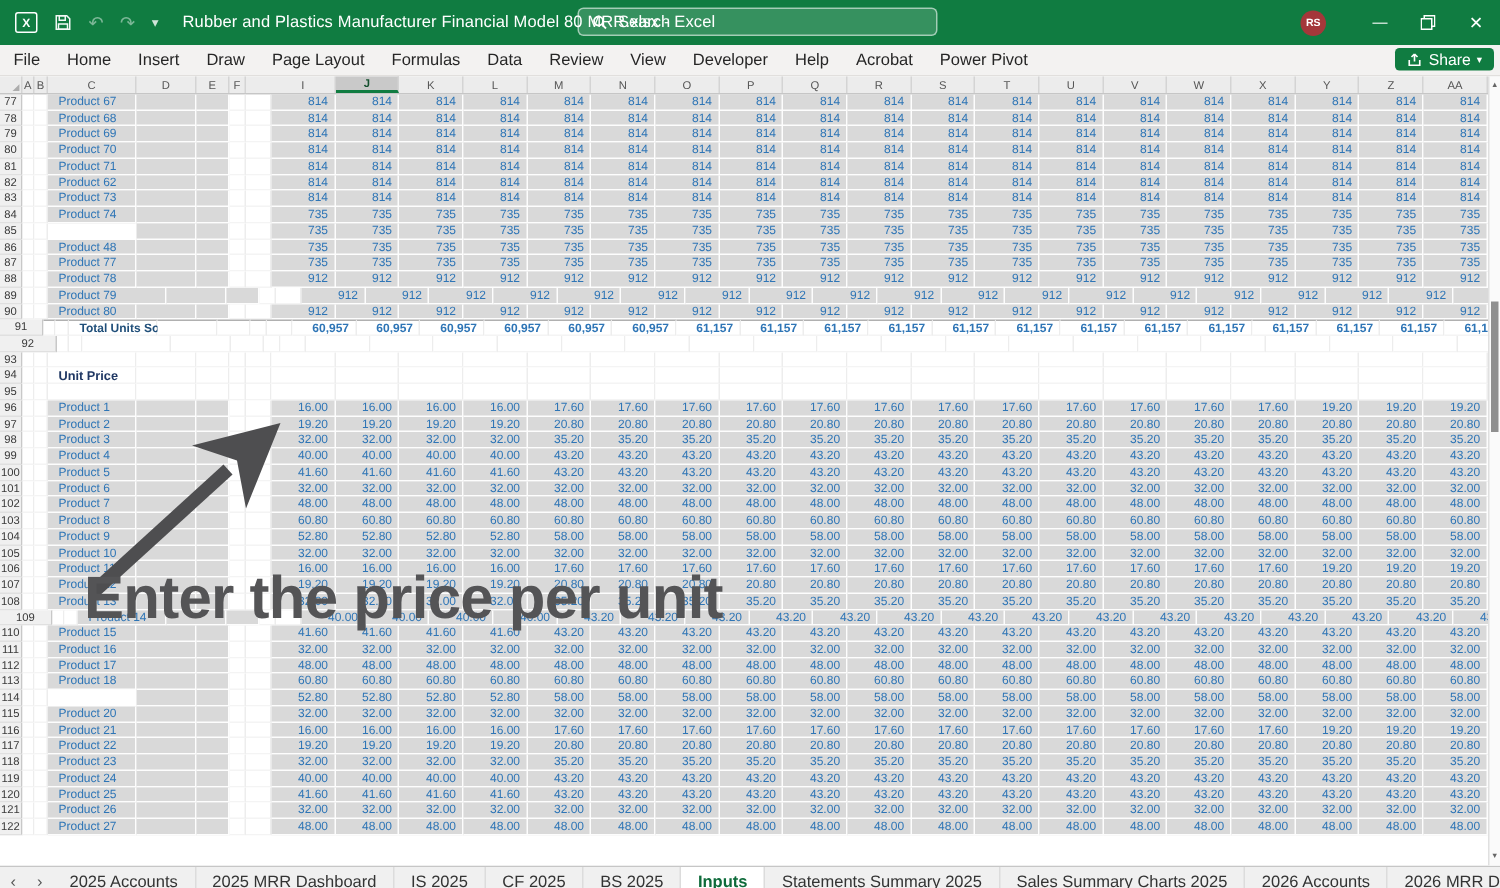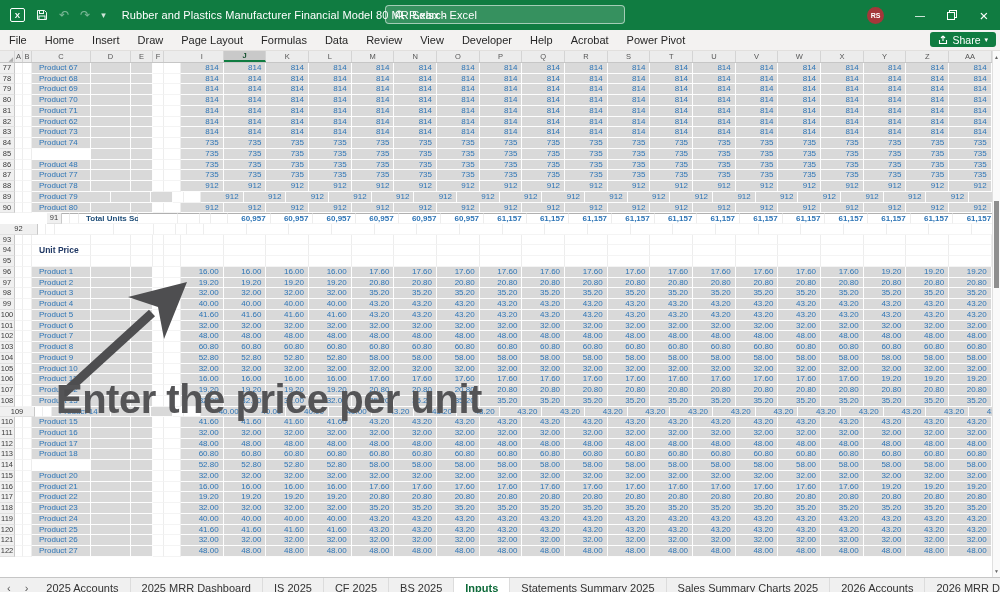--- a/index.html
+++ b/index.html
@@ -548,21 +548,21 @@
         <div class="c f num" style="width: 42.68px;">912</div>
         <div class="c f num" style="width: 42.68px;">912</div>
         <div class="c f num" style="width: 42.68px;">912</div>
         <div class="c f num" style="width: 42.68px;">912</div>
         <div class="c f num" style="width: 42.68px;">912</div>
         <div class="c f num" style="width: 42.68px;">912</div>
         <div class="c f num" style="width: 42.68px;">912</div>
         <div class="c f num" style="width: 42.68px;">912</div>
       </div>
       <div class="r rt-total">
-        <div class="c rn" style="width: 15px; margin-left: 47px;">91</div>
+        <div class="c rn" style="width: 29px;">91</div>
         <div class="c w" style="width: 8px;"></div>
         <div class="c w" style="width: 9px;"></div>
         <div class="c w lbl" style="width: 59px;">Total Units Sold</div>
         <div class="c w" style="width: 40px;"></div>
         <div class="c w" style="width: 22px;"></div>
         <div class="c w" style="width: 11px;"></div>
         <div class="c w" style="width: 17px;"></div>
         <div class="c w num" style="width: 42.68px;">60,957</div>
         <div class="c w num" style="width: 42.68px;">60,957</div>
         <div class="c w num" style="width: 42.68px;">60,957</div>

